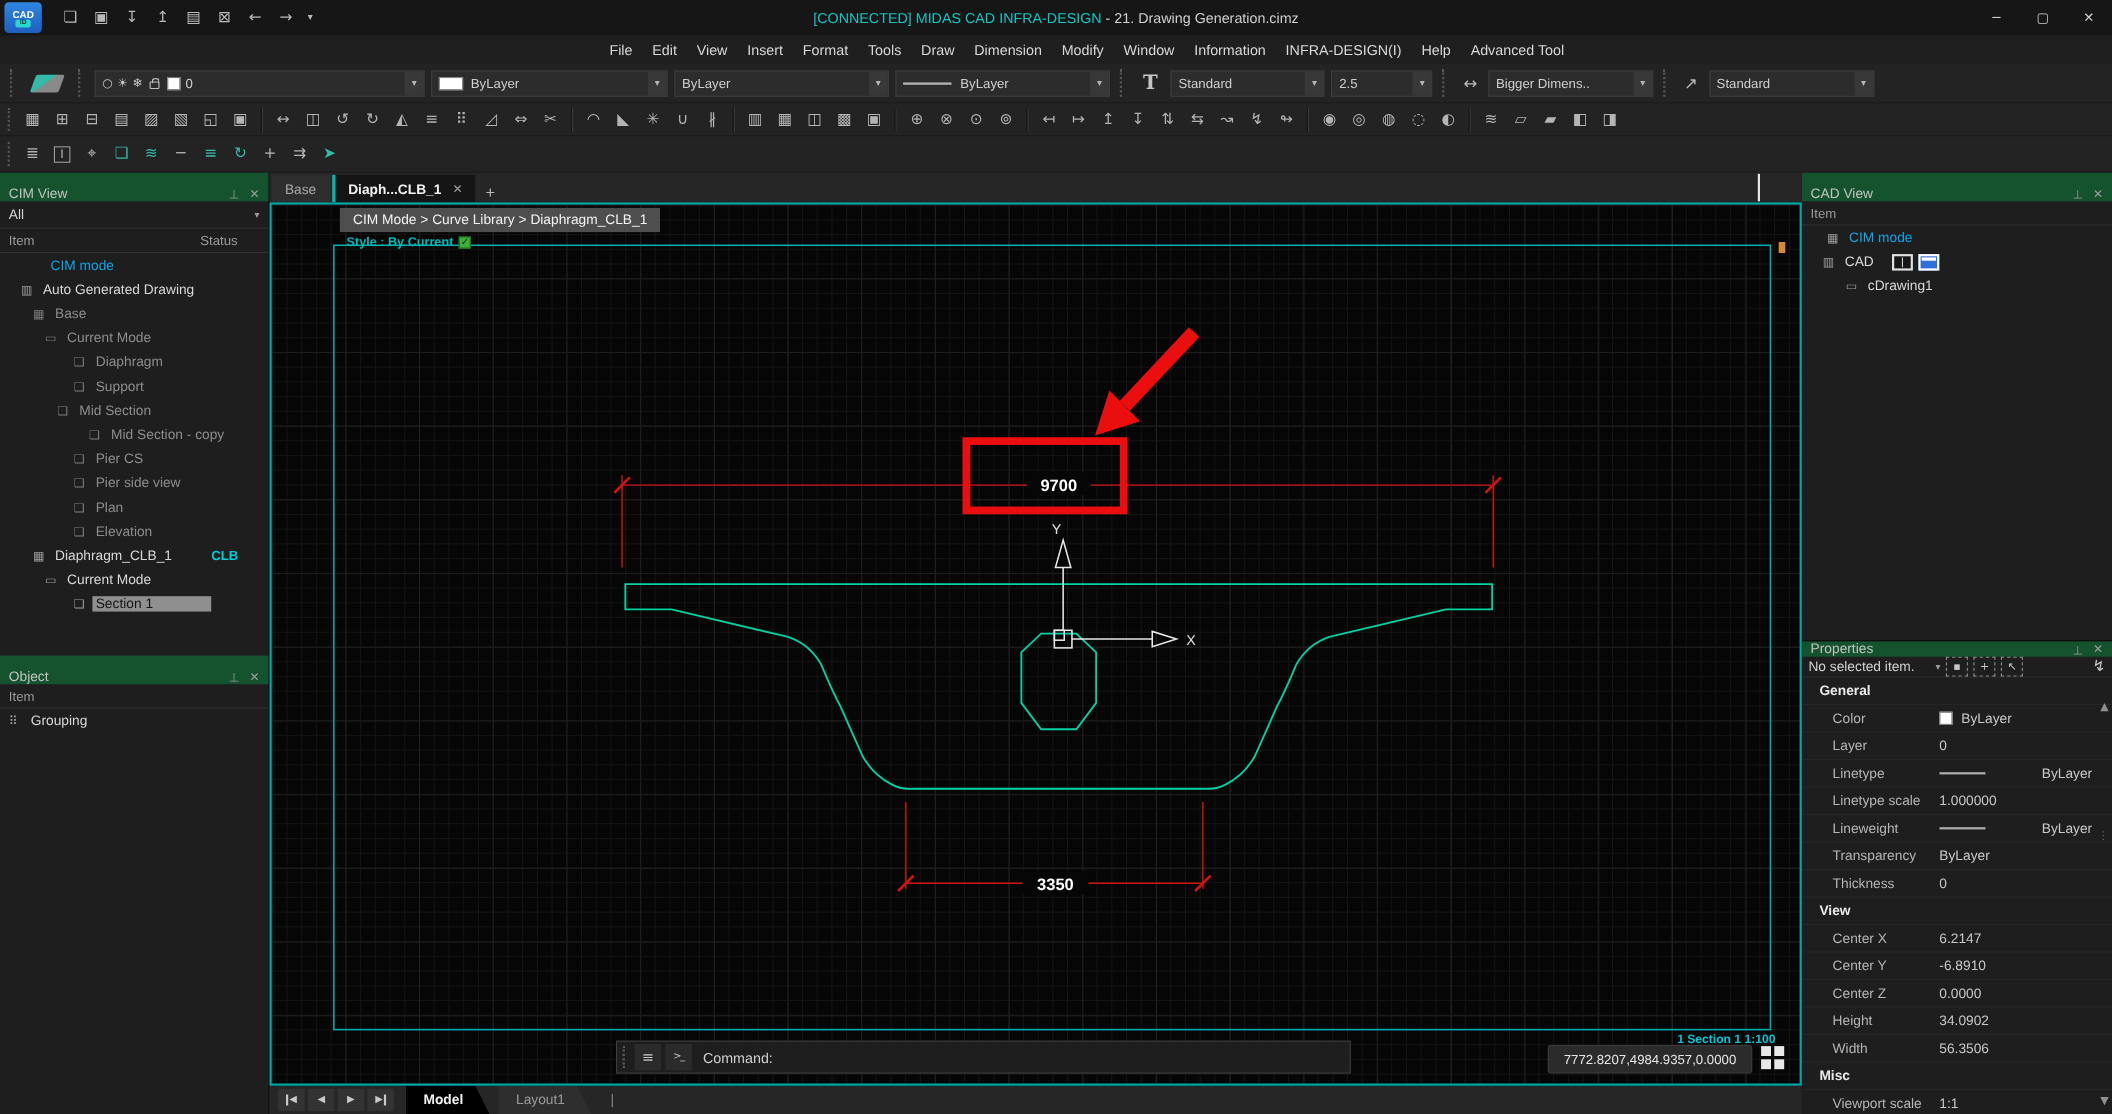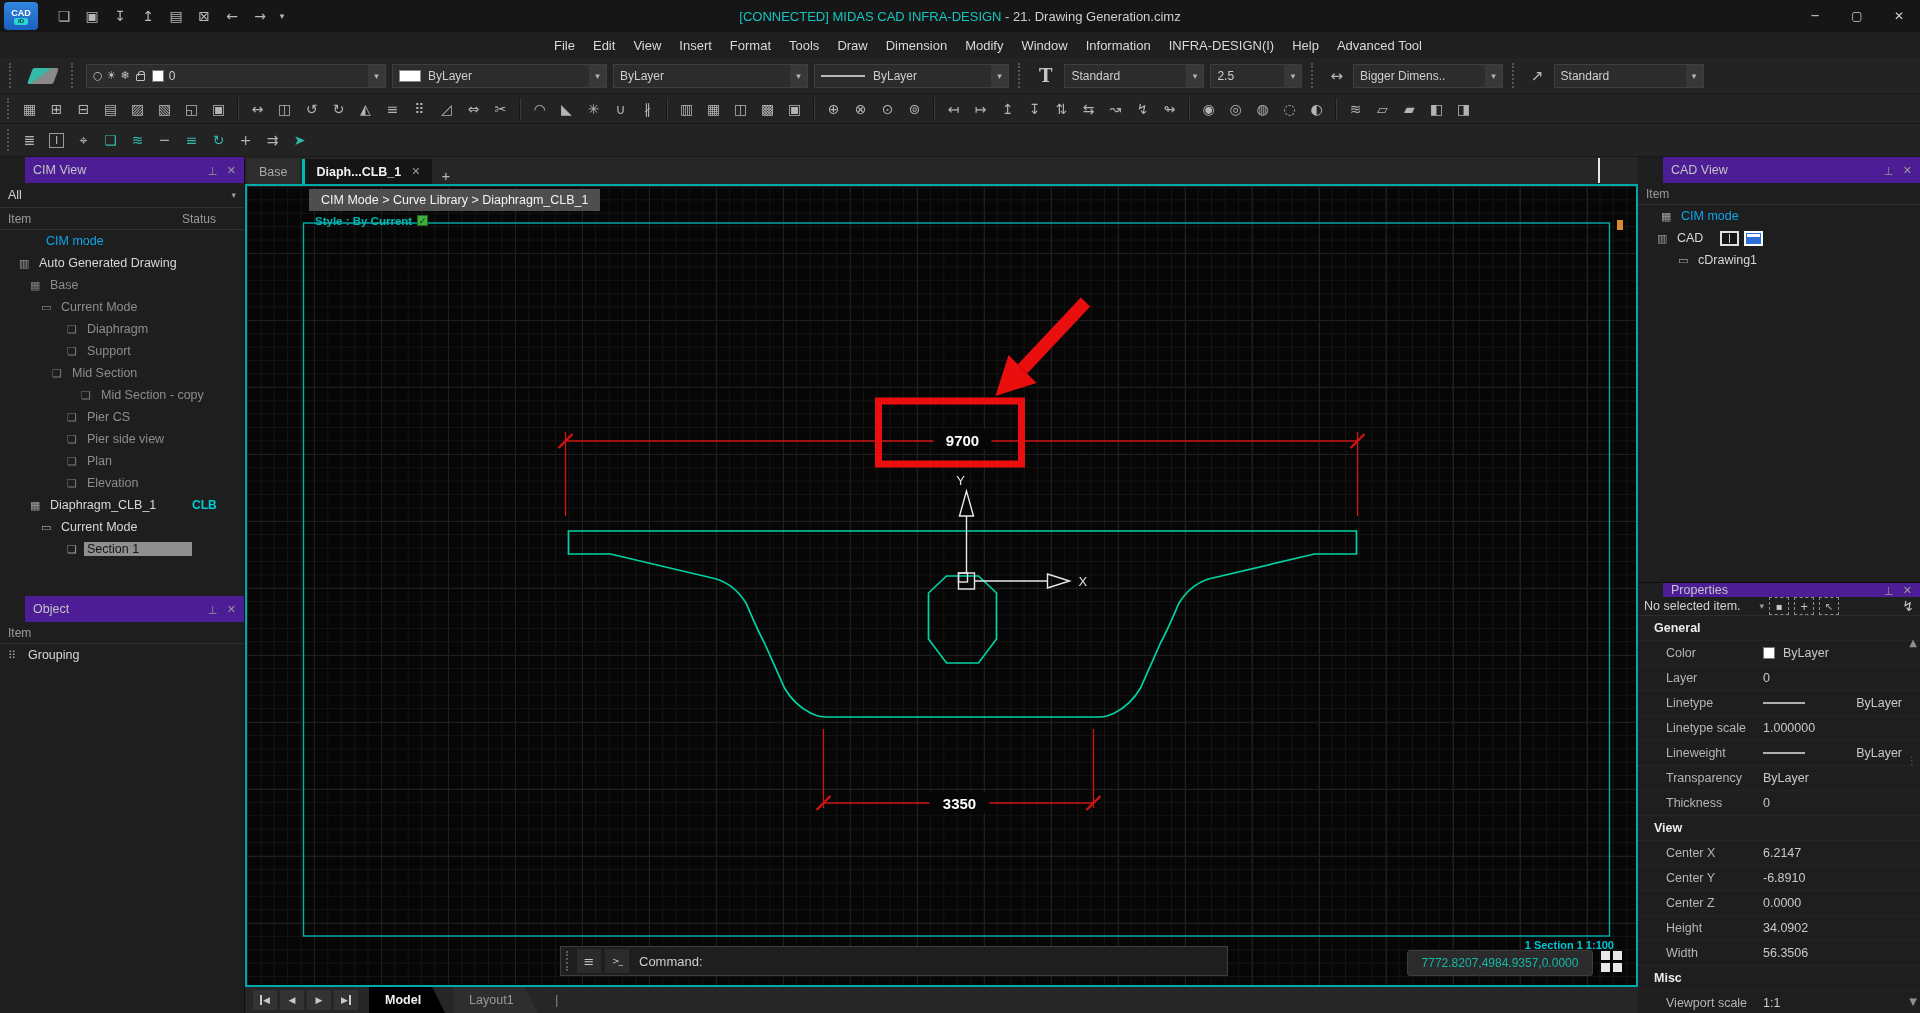--- a/index.html
+++ b/index.html
@@ -46,21 +46,21 @@
   .ticn { width:27px; height:24px; display:flex; align-items:center; justify-content:center; color:#b4b4b4;
     font-size:14px; font-family:"DejaVu Sans",sans-serif; border-radius:2px; }
   .ticn.teal { color:#35b9a9; }
   .tsep { width:0; height:22px; border-left:1px solid #161616; border-right:1px solid #3b3b3b; margin:0 5px; }
   .framedI { border:1px solid #9a9a9a; font-size:11px; width:15px; height:15px; display:flex; align-items:center; justify-content:center; }
   
   .main { display:flex; height:856px; }
   .leftcol { width:245px; background:#1e1e1e; border-right:1px solid #0d0d0d; display:flex; flex-direction:column; }
   .centercol { flex:1; display:flex; flex-direction:column; min-width:0; }
   .rightcol { width:282px; background:#1e1e1e; display:flex; flex-direction:column; }
-  .phead { height:26px; display:flex; align-items:center; padding:0 8px; color:#c3c3c3; font-size:12.5px; background:#4c1d95;margin-left:25px; }
+  .phead { height:26px; display:flex; align-items:flex-end; padding:0 8px; color:#c3c3c3; font-size:12.5px; background:#14532d; }
   .phead .sp { flex:1; }
   .pico { color:#9a9a9a; font-size:11px; margin-left:9px; font-family:"DejaVu Sans",sans-serif; }
   .pin { display:inline-block; transform:rotate(180deg); }
   .allrow { height:25px; display:flex; align-items:center; padding:0 8px; font-size:12.5px; color:#d2d2d2; border-bottom:1px solid #303030; }
   .allrow .dda { margin-left:auto; color:#9a9a9a; font-size:9px; }
   .colhead { height:22px; display:flex; align-items:center; padding:0 8px; font-size:12px; color:#9a9a9a; border-bottom:1px solid #303030; }
   .colhead .c1 { flex:1; }  .colhead .c2 { width:54px; }
   .tree { }
   .trow { height:22px; display:flex; align-items:center; font-size:12.5px; }
   .tri { width:13px; color:#2cc5b2; font-size:8px; font-family:"DejaVu Sans",sans-serif; flex:none; }
@@ -92,21 +92,21 @@
     display:flex; align-items:center; justify-content:center; font-weight:bold; }
   .dsvg { position:absolute; inset:0; width:100%; height:100%; }
   .cmdbar { position:absolute; left:313px; top:760px; width:668px; height:30px; background:#1e1e1e;
     border:1px solid #3d3d3d; display:flex; align-items:center; z-index:6; }
   .cmdgrip { width:7px; height:20px; border-left:2px dotted #5a5a5a; margin:0 4px 0 5px; }
   .cmdbtn { width:24px; height:24px; background:#2b2b2b; color:#c9c9c9; display:flex; align-items:center;
     justify-content:center; font-size:13px; margin-right:4px; font-family:"DejaVu Sans",sans-serif; }
   .cmdprompt { font-size:9px; letter-spacing:-1px; }
   .cmdtext { font-size:13px; color:#cfcfcf; margin-left:6px; }
   .coordbox { position:absolute; left:1160px; top:764px; width:186px; height:26px; background:#2b2b2b;
-    border:1px solid #3c3c3c; border-radius:3px; color:#14b8a6; font-size:12px; display:flex; align-items:center;
+    border:1px solid #3c3c3c; border-radius:3px; color:#e5e5e5; font-size:12px; display:flex; align-items:center;
     justify-content:center; z-index:6; }
   .gridicon { position:absolute; left:1354px; top:765px; width:24px; height:24px; display:grid;
     grid-template-columns:9px 9px; grid-template-rows:9px 9px; gap:3px; z-index:6; }
   .gridicon div { background:#e8e8e8; }
   .viewlabel { position:absolute; right:22px; bottom:34px; color:#00c6d6; font-weight:bold; font-size:11px; z-index:5;margin-left:48px; }
   .orangemark { position:absolute; right:13px; top:34px; width:6px; height:10px; background:#d98a2f; z-index:5; }
   .bottomnav { height:26px; background:#262626; display:flex; align-items:center; padding-left:8px; }
   .navbtn { width:24px; height:20px; background:#333; color:#c9c9c9; display:flex; align-items:center;
     justify-content:center; font-size:9px; margin-right:3px; font-family:"DejaVu Sans",sans-serif; }
   .navbtn.first span { border-left:2px solid #c9c9c9; padding-left:1px; }

